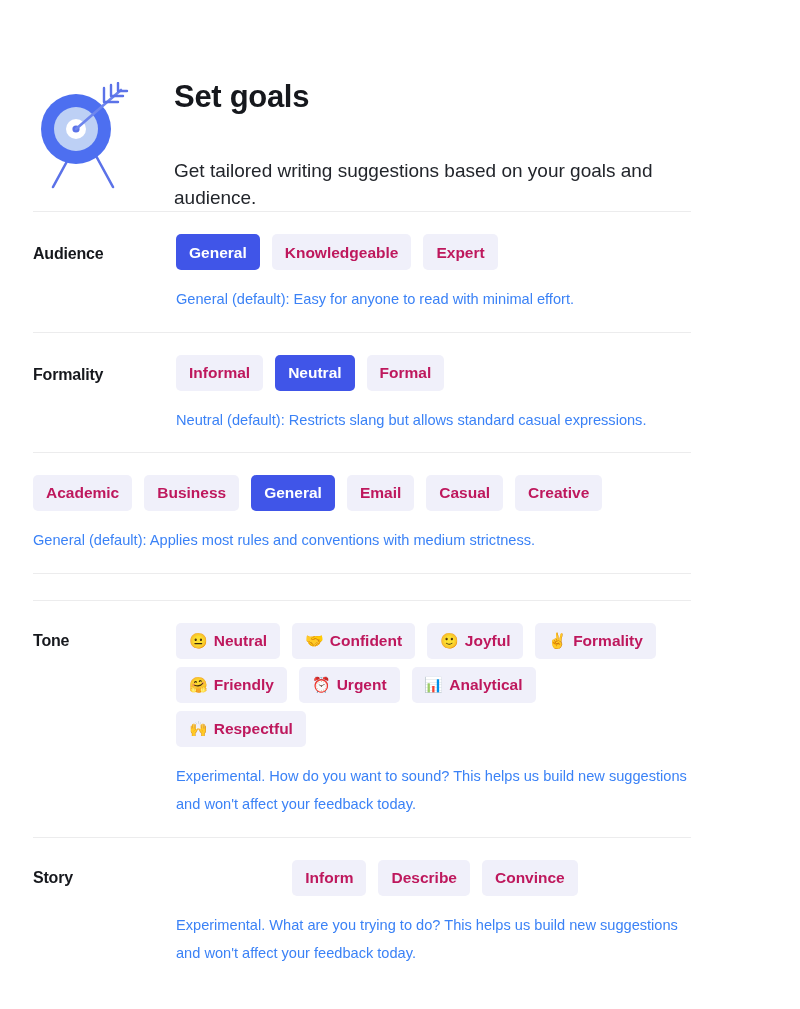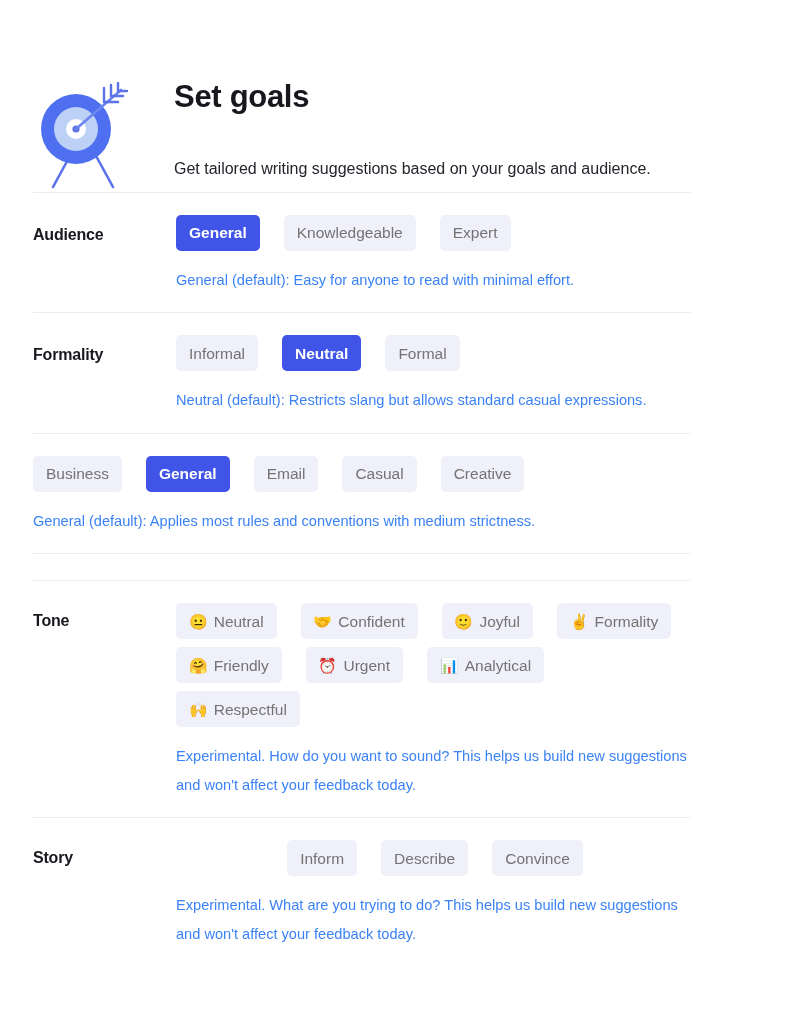--- a/index.html
+++ b/index.html
@@ -37,21 +37,21 @@
   }
   .page-title {
     font-size: 31px;
     font-weight: bold;
     letter-spacing: -0.3px;
     line-height: 1.1;
     margin: 0;
     color: #16181d;
   }
   .page-subtitle {
-    font-size: 16px;
+    font-size: 19px;
     line-height: 1.4;
     margin: 0;
     padding-top: 44px;
     color: #22252b;
   }
 
   
   .divider {
     height: 1px;
     background: #ececed;
@@ -70,38 +70,39 @@
     font-weight: bold;
     color: #16181d;
     padding-top: 11px;
     letter-spacing: -0.2px;
   }
   .row-body { flex: 1 1 auto; min-width: 0; }
 
   .chips {
     display: flex;
     flex-wrap: wrap;
-    gap: 8px 24px;
+    gap: 8px 12px;
   }
   .chip {
     display: inline-flex;
     align-items: center;
     gap: 6px;
     height: 36px;
     padding: 0 13px;
     border-radius: 5px;
     background: #f0f0fa;
-    color: #737373;
+    color: #be185d;
     font-size: 15.5px;
     line-height: 1;
     white-space: nowrap;
     cursor: pointer;
     user-select: none;
     border: none;
     font-family: "Liberation Sans", sans-serif;
+    font-weight: bold;
   }
   .chip.selected {
     background: #4055e8;
     color: #ffffff;
     font-weight: bold;
   }
   .chip .emoji {
     font-size: 15px;
     line-height: 1;
     display: inline-block;
@@ -183,20 +184,23 @@
             </button>
           </div>
           <div class="row-desc">Neutral (default): Restricts slang but allows standard casual expressions.</div>
         </div>
       </div>
       <div class="divider"></div>
       <div class="row domain">
         <div class="row-body">
           <div class="chips">
             <button class="chip">
+              <span>Academic</span>
+            </button>
+            <button class="chip">
               <span>Business</span>
             </button>
             <button class="chip selected">
               <span>General</span>
             </button>
             <button class="chip">
               <span>Email</span>
             </button>
             <button class="chip">
               <span>Casual</span>

